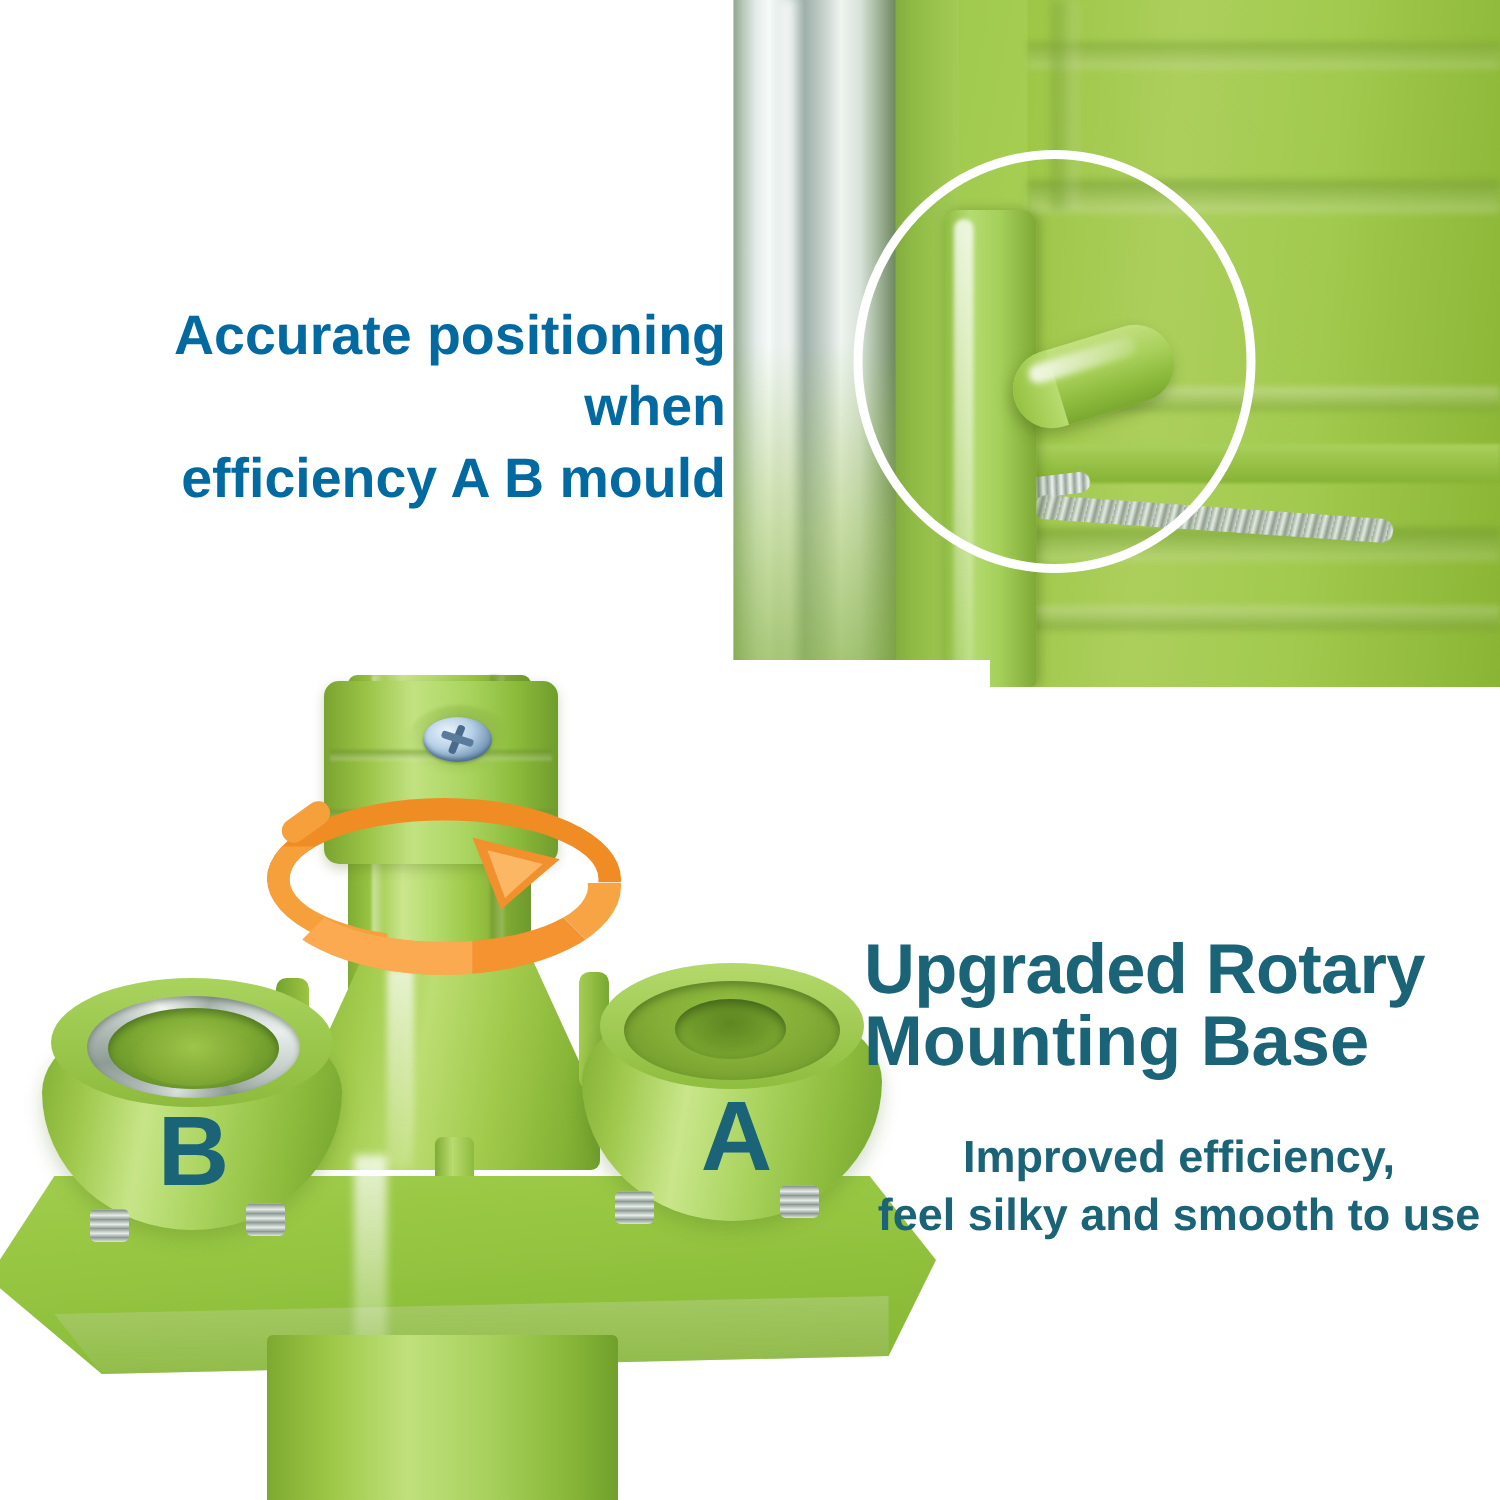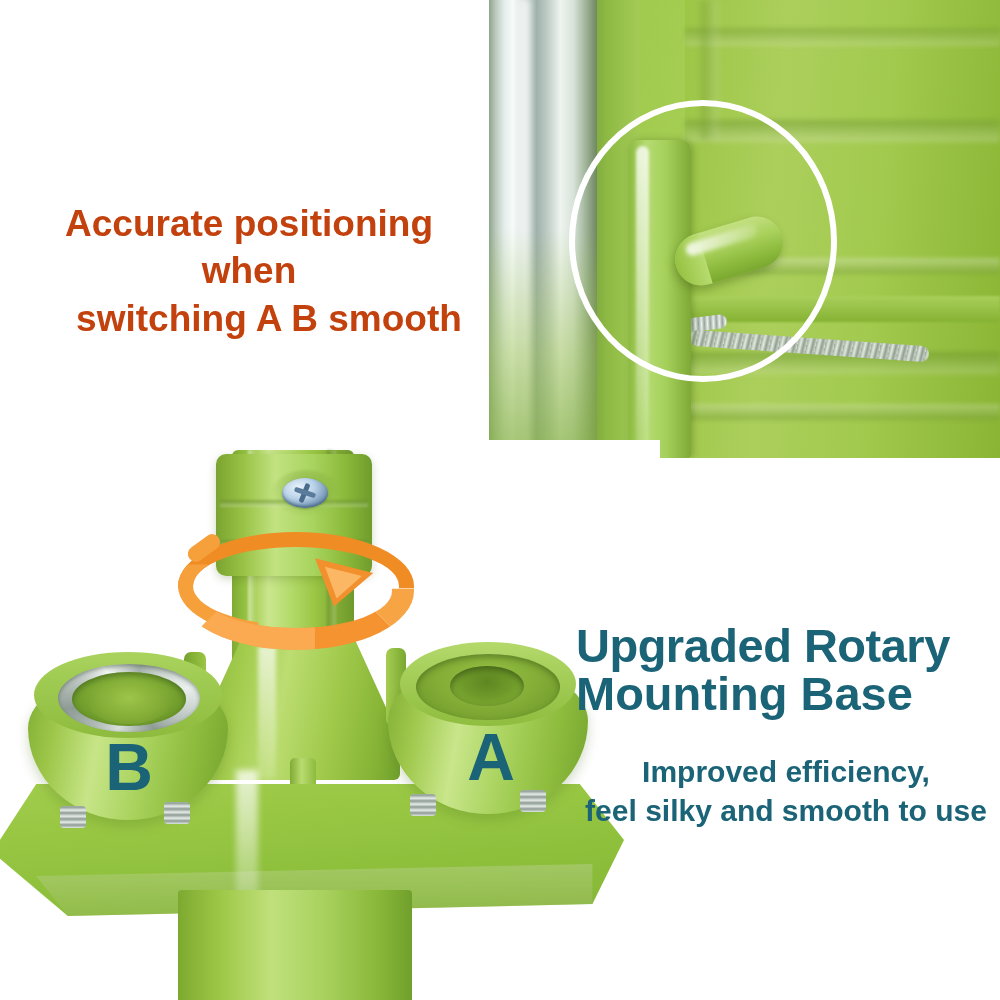--- a/index.html
+++ b/index.html
@@ -8,22 +8,22 @@
   #stage{position:relative;width:1000px;height:1000px;background:#ffffff;overflow:hidden;}
 
   
   .headline{
     position:absolute;color:#1b6377;font-weight:bold;
     letter-spacing:-0.5px;line-height:1.0;white-space:nowrap;
   }
   #positioner-title{left:28px;top:103px;font-size:74px;letter-spacing:-2px;}
   #positioner-sub{
     position:absolute;left:14px;top:200px;width:470px;
-    color:#c2410c;font-weight:bold;font-size:37px;line-height:1.28;
-    text-align:center;
+    color:#0369a1;font-weight:bold;font-size:37px;line-height:1.28;
+    text-align:right;
   }
   #positioner-sub .l2{display:block;padding-left:40px;}
 
   #rotary-title{
     position:absolute;left:576px;top:622px;width:420px;
     color:#1b6377;font-weight:bold;font-size:47px;line-height:1.02;
     letter-spacing:-0.5px;text-align:left;
   }
   #rotary-title .l2{display:block;letter-spacing:0px;}
   #rotary-sub{
@@ -384,21 +384,21 @@
     <div id="pin">
       <div class="pin-cap"></div>
       <div class="pin-hl"></div>
     </div>
     <div id="highlight-circle"></div>
   </div>
 
 
   <div id="positioner-sub">
     <span class="l1">Accurate positioning when</span>
-    <span class="l2">switching A B smooth</span>
+    <span class="l2">efficiency A B mould</span>
   </div>
 
   <div id="product-photo">
 
     <div id="column">
       <div class="col-ridge-l"></div>
       <div class="col-ridge-r"></div>
     </div>
 
     <div id="collar">

